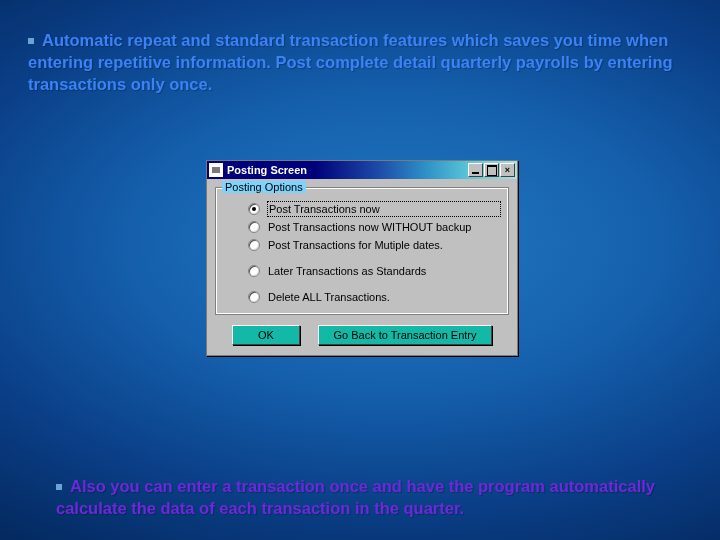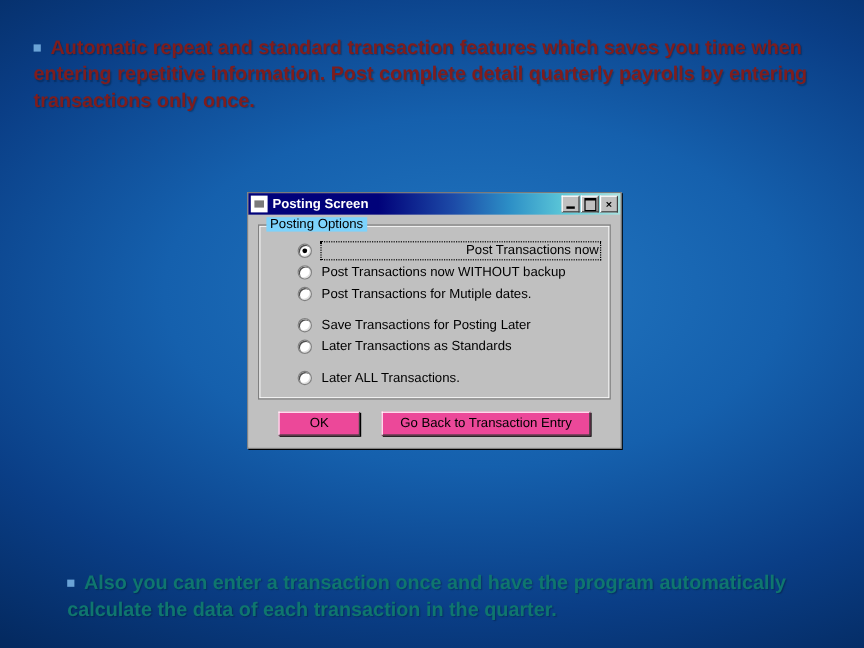--- a/index.html
+++ b/index.html
@@ -16,33 +16,33 @@
     color: #fff;
   }
 
   .heading {
     position: absolute;
     top: 30px;
     left: 28px;
     right: 28px;
     font-size: 16.5px;
     line-height: 1.32;
-    color: #7f1d1d;
+    color: #3b82f6;
     font-weight: bold;
     text-shadow: 1px 1px 1px rgba(0,0,0,0.25);
   }
 
   .footer-text {
     position: absolute;
     top: 476px;
     left: 56px;
     right: 34px;
     font-size: 16.5px;
     line-height: 1.32;
-    color: #0f766e;
+    color: #6d28d9;
     font-weight: bold;
     text-shadow: 1px 1px 1px rgba(0,0,0,0.25);
   }
 
   
   .win {
     position: absolute;
     left: 206px;
     top: 124px;
     width: 312px;
@@ -150,32 +150,31 @@
     content: "";
     width: 4px; height: 4px;
     background: #000;
     border-radius: 50%;
   }
   .opt-label { flex: 1; }
   .dotted-focus {
     outline: 1px dotted #000;
     outline-offset: 0;
     padding: 0 1px;
-    text-align: right;
   }
 
   
   .button-row {
     display: flex;
     gap: 18px;
     margin-top: 10px;
     justify-content: center;
   }
   .btn {
-    background: #ec4899;
+    background: #14b8a6;
     border: 1px solid;
     border-color: #fff #404040 #404040 #fff;
     box-shadow: 1px 1px 0 #000;
     font-size: 11px;
     font-family: inherit;
     padding: 3px 0;
     cursor: default;
     text-align: center;
     min-width: 68px;
   }
@@ -225,29 +224,25 @@
       <div class="option-row">
         <span class="radio"></span>
         <span class="opt-label">Post Transactions now WITHOUT backup</span>
       </div>
       <div class="option-row gap-after">
         <span class="radio"></span>
         <span class="opt-label">Post Transactions for Mutiple dates.</span>
       </div>
       <div class="option-row">
         <span class="radio"></span>
-        <span class="opt-label">Save Transactions for Posting Later</span>
-      </div>
-      <div class="option-row">
-        <span class="radio"></span>
         <span class="opt-label">Later Transactions as Standards</span>
       </div>
       <div class="option-row gap-before">
         <span class="radio"></span>
-        <span class="opt-label">Later ALL Transactions.</span>
+        <span class="opt-label">Delete ALL Transactions.</span>
       </div>
     </div>
 
     <div class="button-row">
       <div class="btn">OK</div>
       <div class="btn wide">Go Back to Transaction Entry</div>
     </div>
   </div>
 </div>
 

